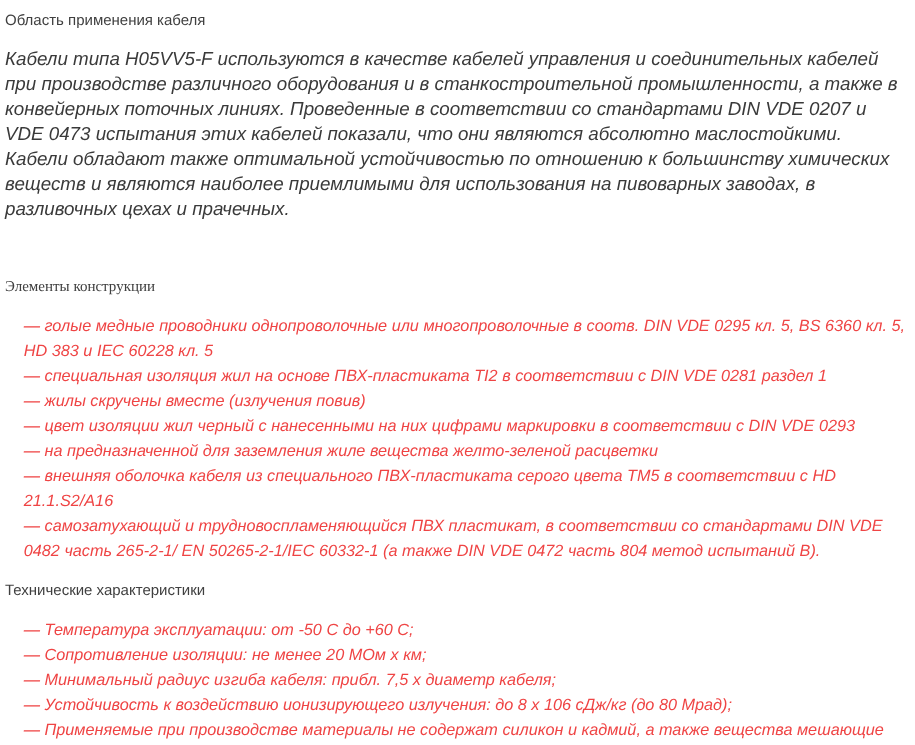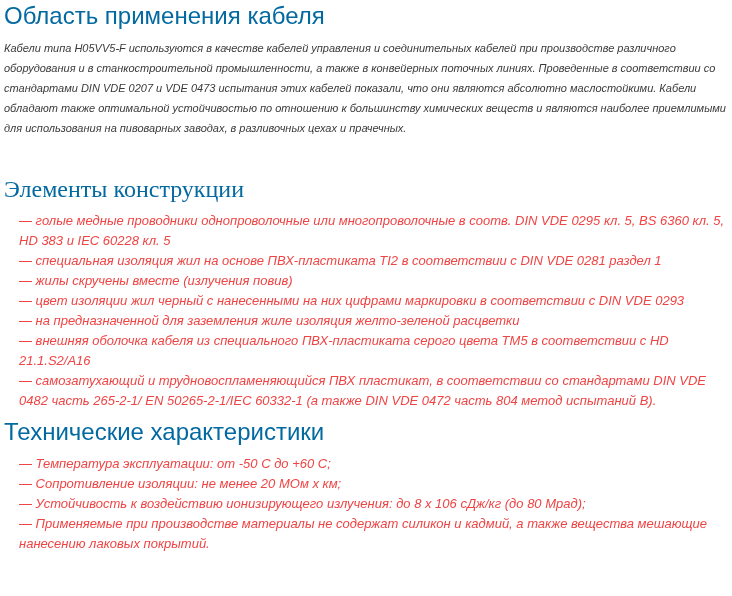--- a/index.html
+++ b/index.html
@@ -13,29 +13,29 @@
       overflow: hidden;
       font-family: "Liberation Sans", "DejaVu Sans", sans-serif;
       color: #333333;
     }
     .page {
       padding: 0 0 0 4px;
     }
     h2 {
       font-family: "Liberation Sans", "DejaVu Sans", sans-serif;
       font-weight: normal;
-      font-size: 24px;
-      color: #0369a1;
+      font-size: 12px;
+      color: #404040;
       margin: 0;
       line-height: 24px;
     }
     .sec1-title { padding-top: 4px; }
     .para {
       font-style: italic;
-      font-size: 11px;
+      font-size: 15px;
       line-height: 20px;
       color: #3a3a3a;
       margin: 10px 0 0 0;
       padding-right: 4px;
     }
     .sec2-title { margin-top: 39px; font-family: Liberation Serif, serif; }
     .sec3-title { margin-top: 9px; }
     ul.dash-list {
       list-style: none;
       margin: 10px 0 0 0;
@@ -60,29 +60,30 @@
     <p class="para">Кабели типа H05VV5-F используются в качестве кабелей управления и соединительных кабелей при производстве различного оборудования и в станкостроительной промышленности, а также в конвейерных поточных линиях. Проведенные в соответствии со стандартами DIN VDE 0207 и VDE 0473 испытания этих кабелей показали, что они являются абсолютно маслостойкими. Кабели обладают также оптимальной устойчивостью по отношению к большинству химических веществ и являются наиболее приемлимыми для использования на пивоварных заводах, в разливочных цехах и прачечных.</p>
   </section>
 
   <section>
     <h2 class="sec2-title">Элементы конструкции</h2>
     <ul class="dash-list">
       <li>— голые медные проводники однопроволочные или многопроволочные в соотв. DIN VDE 0295 кл. 5, BS 6360 кл. 5, HD 383 и IEC 60228 кл. 5</li>
       <li>— специальная изоляция жил на основе ПВХ-пластиката TI2 в соответствии с DIN VDE 0281 раздел 1</li>
       <li>— жилы скручены вместе (излучения повив)</li>
       <li>— цвет изоляции жил черный с нанесенными на них цифрами маркировки в соответствии с DIN VDE 0293</li>
-      <li>— на предназначенной для заземления жиле изоляция желто-зеленой расцветки</li>
+      <li>— на предназначенной для заземления жиле вещества желто-зеленой расцветки</li>
       <li>— внешняя оболочка кабеля из специального ПВХ-пластиката серого цвета TM5 в соответствии с HD 21.1.S2/A16</li>
       <li>— самозатухающий и трудновоспламеняющийся ПВХ пластикат, в соответствии со стандартами DIN VDE 0482 часть 265-2-1/ EN 50265-2-1/IEC 60332-1 (а также DIN VDE 0472 часть 804 метод испытаний B).</li>
     </ul>
   </section>
 
   <section>
     <h2 class="sec3-title">Технические характеристики</h2>
     <ul class="dash-list">
       <li>— Температура эксплуатации: от -50 C до +60 C;</li>
       <li>— Сопротивление изоляции: не менее 20 МОм х км;</li>
+      <li>— Минимальный радиус изгиба кабеля: прибл. 7,5 х диаметр кабеля;</li>
       <li>— Устойчивость к воздействию ионизирующего излучения: до 8 х 106 сДж/кг (до 80 Мрад);</li>
       <li>— Применяемые при производстве материалы не содержат силикон и кадмий, а также вещества мешающие нанесению лаковых покрытий.</li>
     </ul>
   </section>
 
 </div>
 
 </body></html>

